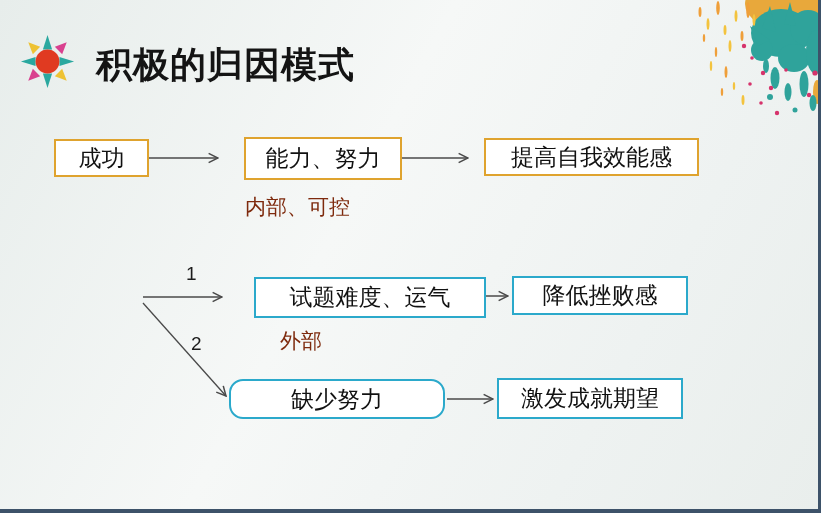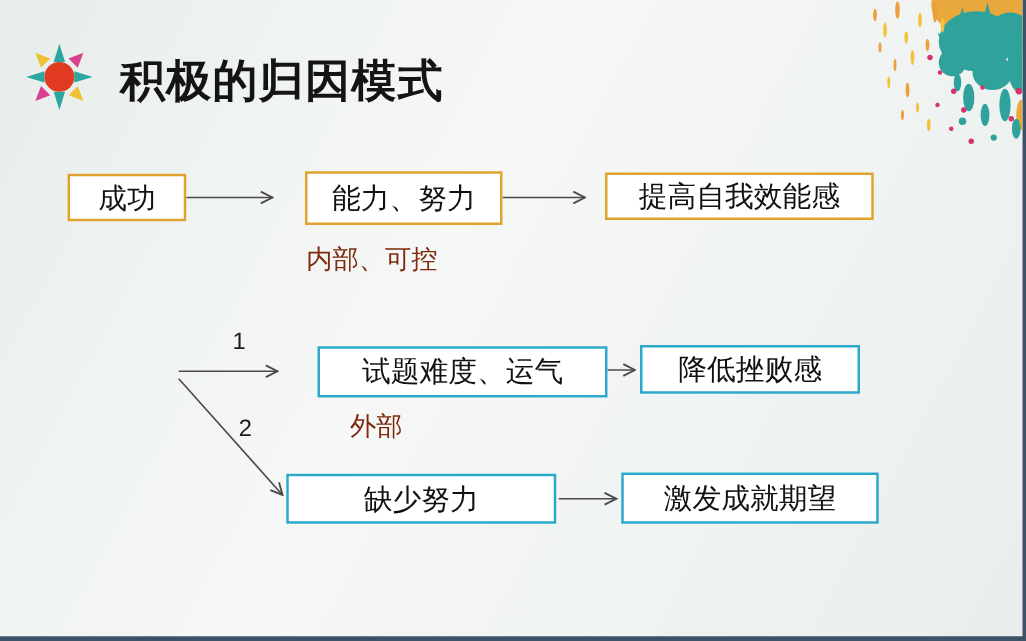--- a/index.html
+++ b/index.html
@@ -181,16 +181,16 @@
   <div class="node gold" style="left:232px; top:137px; width:158px; height:43px;">能力、努力</div>
   <div class="node gold" style="left:472px; top:138px; width:215px; height:38px;">提高自我效能感</div>
   <div class="note" style="left:245px; top:193px;">内部、可控</div>
 
   <div class="branch-label" style="left:186px; top:263px;">1</div>
   <div class="node teal" style="left:226px; top:277px; width:232px; height:41px;margin-left:28px;">试题难度、运气</div>
   <div class="node teal" style="left:512px; top:276px; width:176px; height:39px;text-align:center;">降低挫败感</div>
   <div class="note" style="left:280px; top:327px;">外部</div>
 
   <div class="branch-label" style="left:191px; top:333px;">2</div>
-  <div class="node teal" style="left:229px; top:379px; width:216px; height:40px;">缺少努力</div>
-  <div class="node teal" style="left:497px; top:378px; width:206px; height:41px;">激发成就期望</div>
+  <div class="node teal" style="left:229px; top:379px; width:216px; height:40px;border-radius:14px;">缺少努力</div>
+  <div class="node teal" style="left:497px; top:378px; width:186px; height:41px;">激发成就期望</div>
 
 </div>
 
 </body></html>

